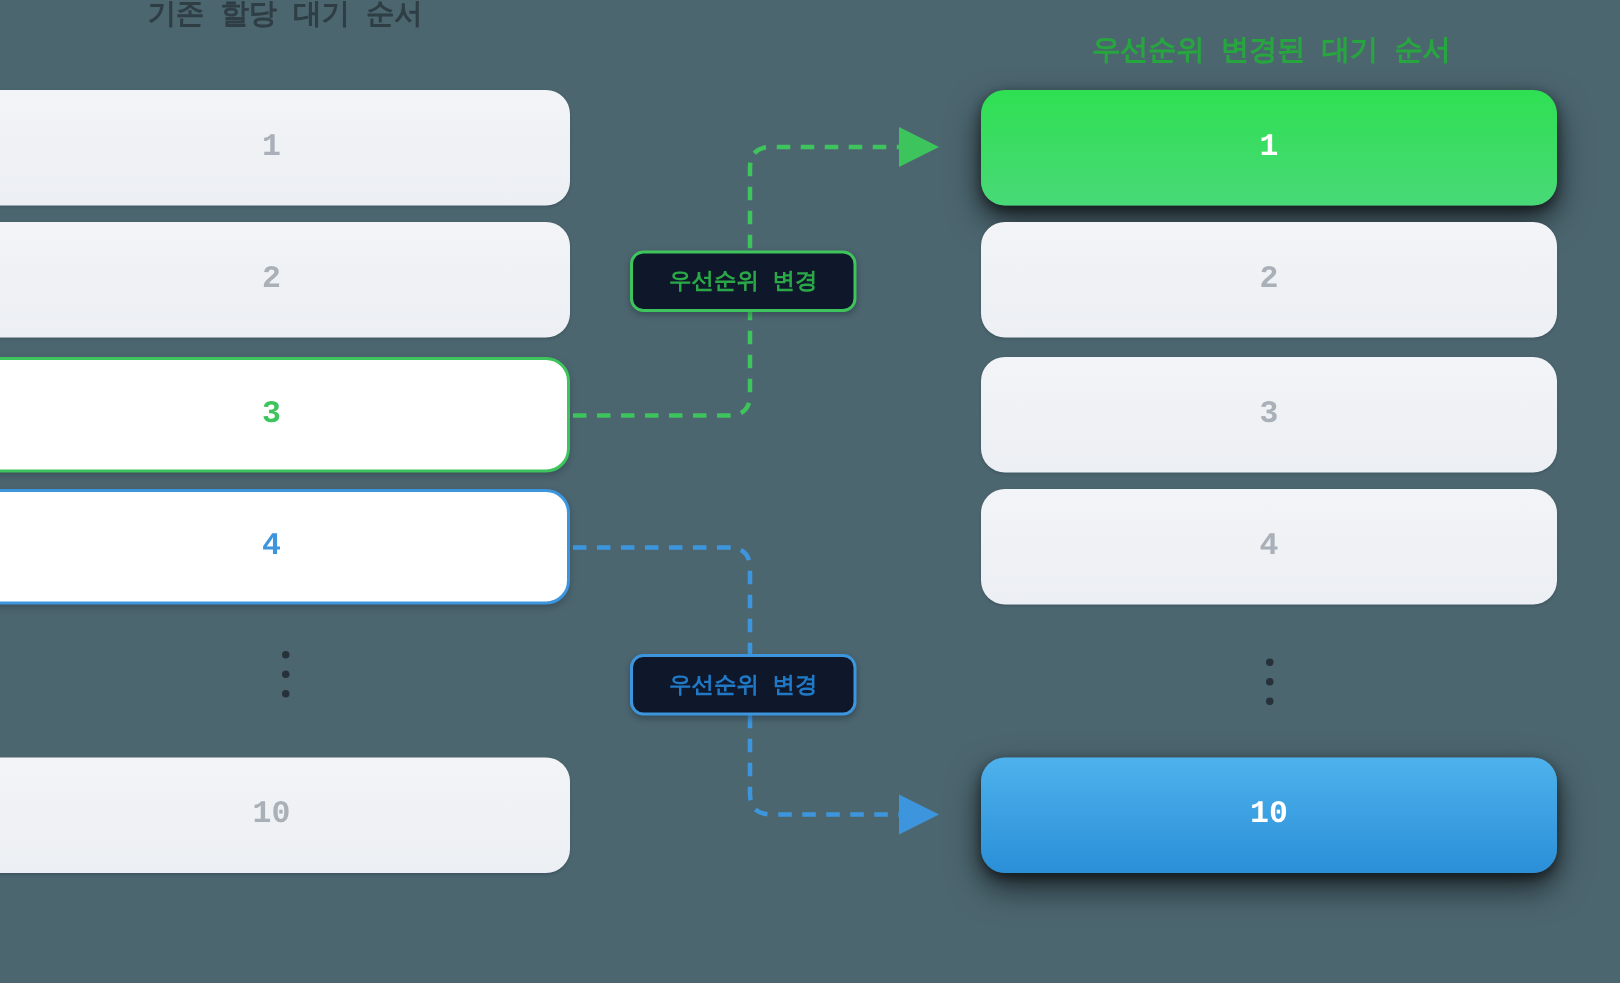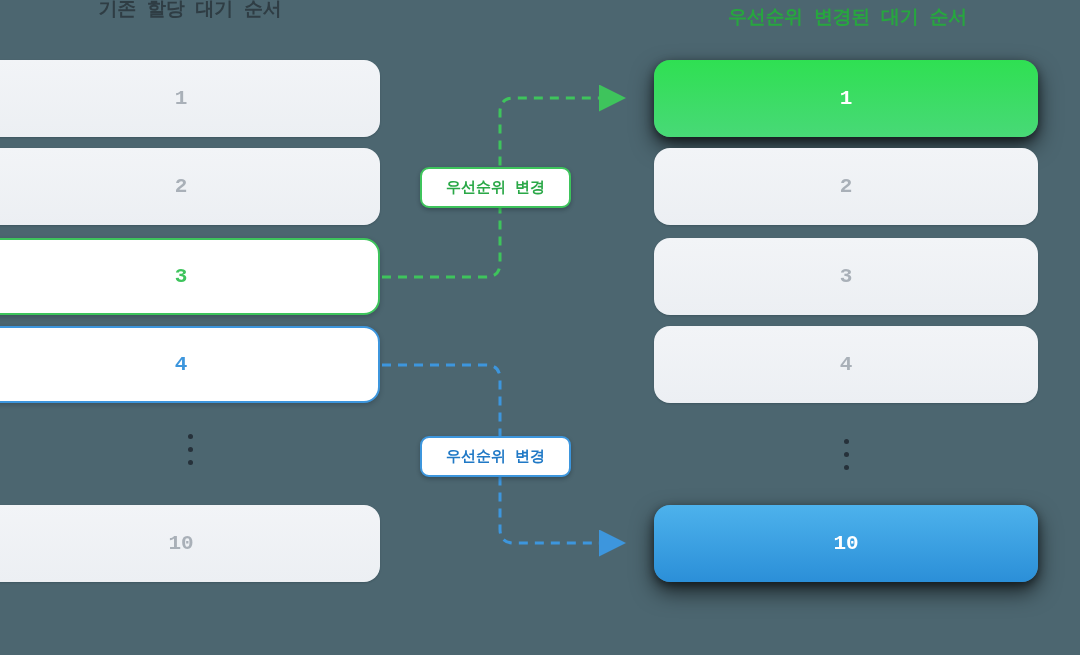--- a/index.html
+++ b/index.html
@@ -35,21 +35,21 @@
     text-align: center;
   }
   .col-title.left {
     left: 0px;
     top: -4px;
     width: 380px;
     color: #2f3d44;
   }
   .col-title.right {
     left: 655px;
-    top: 4px;
+    top: 20px;
     width: 385px;
     color: #27a63f;
   }
 
   
   .card {
     position: absolute;
     border-radius: 16px;
     display: flex;
     align-items: center;
@@ -106,21 +106,21 @@
     border-radius: 50%;
     background: #26313a;
   }
 
   
   .conn-label {
     position: absolute;
     display: flex;
     align-items: center;
     justify-content: center;
-    background: #ffffff;
+    background: #0f172a;
     border-radius: 9px;
     font-size: 15px;
     font-weight: 700;
     white-space: nowrap;
     z-index: 5;
   }
   .conn-label.green {
     border: 2px solid #3ec45c;
     color: #2aa847;
     box-shadow: 0 2px 4px rgba(10,20,30,0.3);

